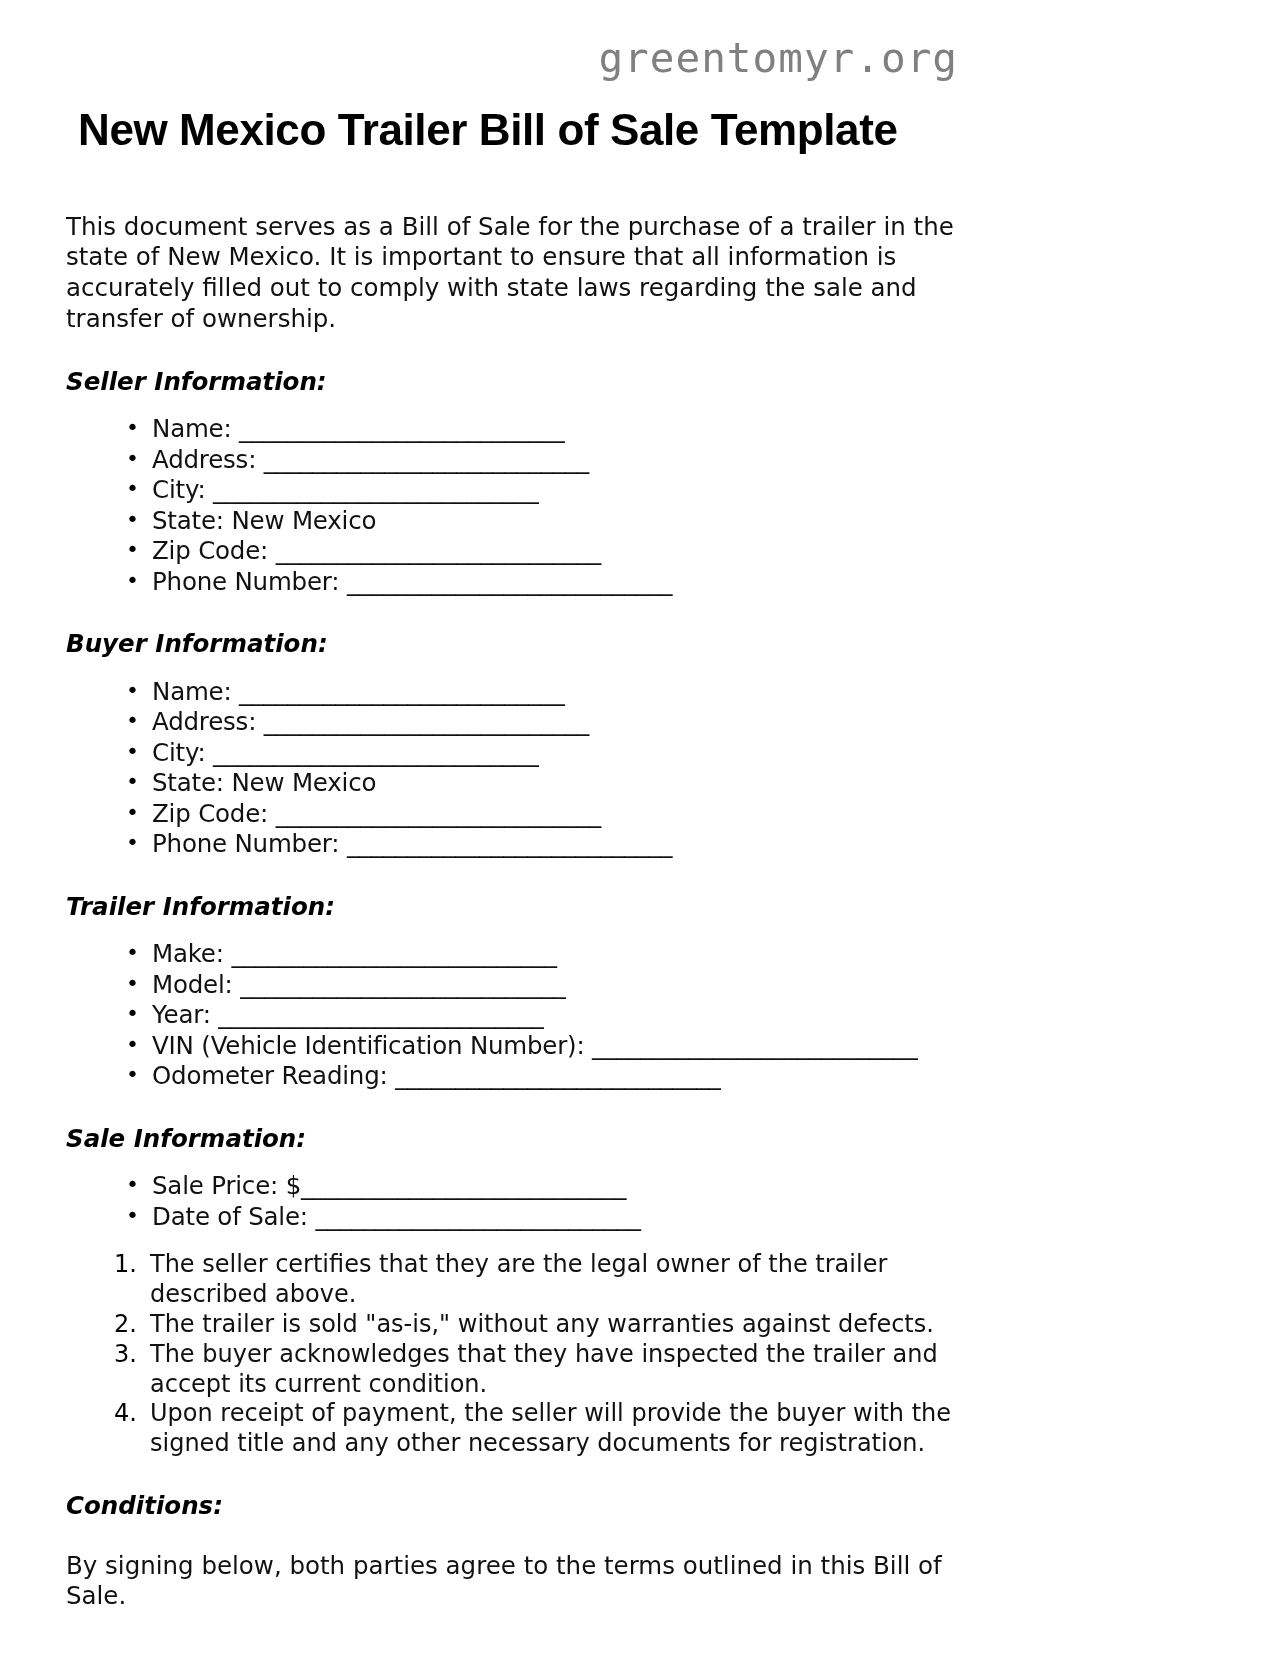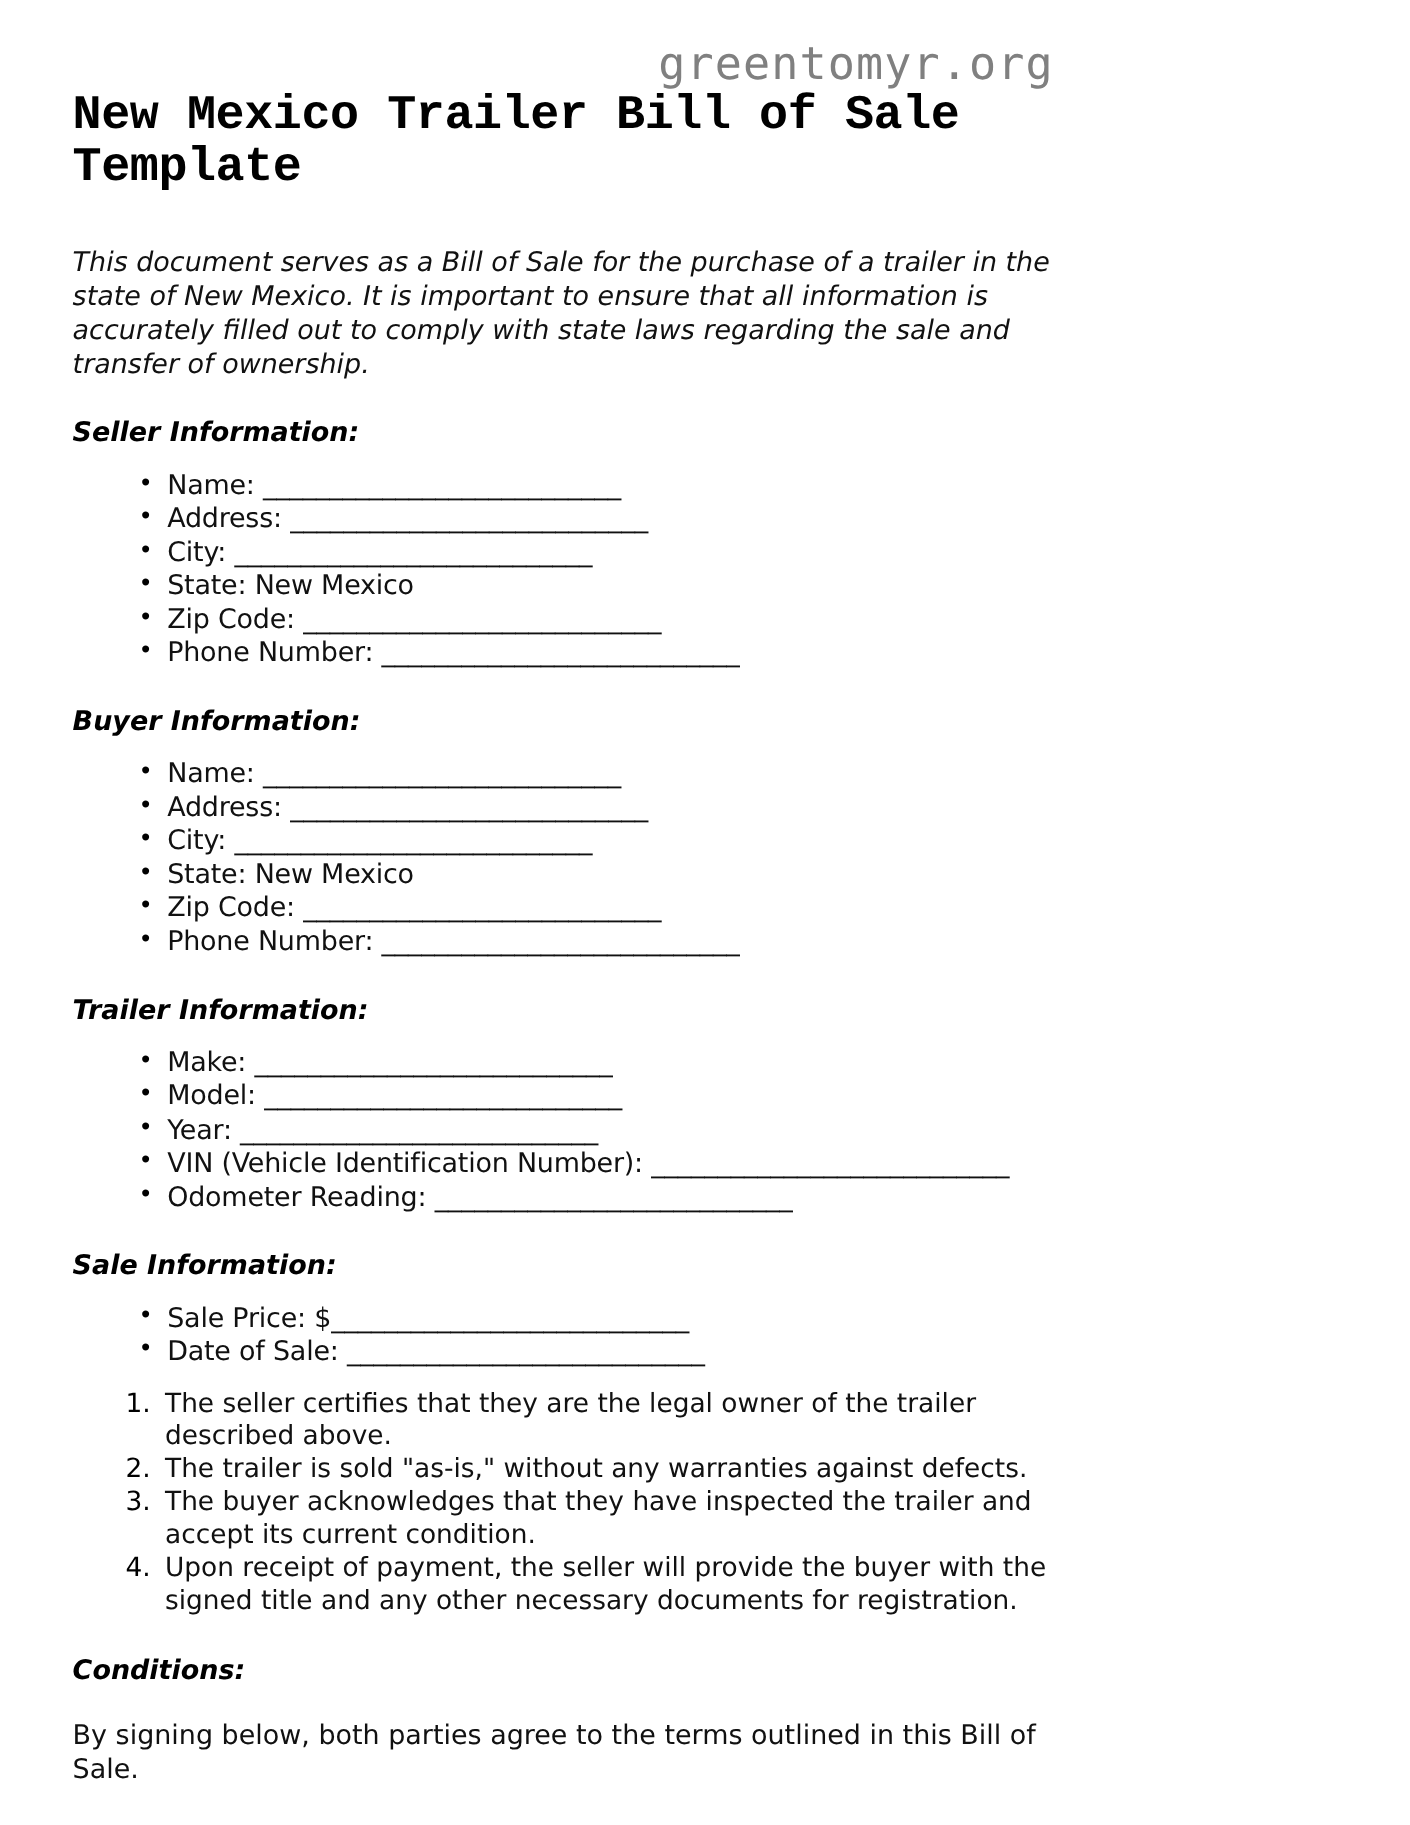--- a/index.html
+++ b/index.html
@@ -16,58 +16,57 @@
     font-family: "DejaVu Sans", sans-serif;
     color: #000000;
     -webkit-font-smoothing: antialiased;
   }
 
   .page {
     position: relative;
     width: 1024px;
     height: 1659px;
     box-sizing: border-box;
-    padding: 0 66px;
+    padding: 12px 66px;
   }
 
   
   .watermark {
     position: absolute;
     top: 38px;
     right: 66px;
     font-family: "DejaVu Sans Mono", "Liberation Mono", monospace;
     font-size: 41px;
     letter-spacing: 1px;
     color: #808080;
     line-height: 1;
     white-space: nowrap;
     user-select: none;
   }
 
   
   .doc-title {
-    margin: 0;
+    margin: 12px;
     padding-top: 82px;
-    font-family: Liberation Mono, monospace;
+    font-family: Liberation Sans, sans-serif;
     font-weight: bold;
     font-size: 44px;
     line-height: 1.08;
     letter-spacing: -0.4px;
     color: #000000;
   }
 
   
   .intro {
     margin: 0;
     padding-top: 46px;
     font-size: 24.5px;
     line-height: 1.26;
     max-width: 1090px;
     color: #111111;
-    font-style: italic;
   }
 
   
   .section-heading {
     margin: 0;
     padding-top: 32px;
     padding-bottom: 0;
     font-size: 24.5px;
     font-weight: bold;
     line-height: 1.2;

